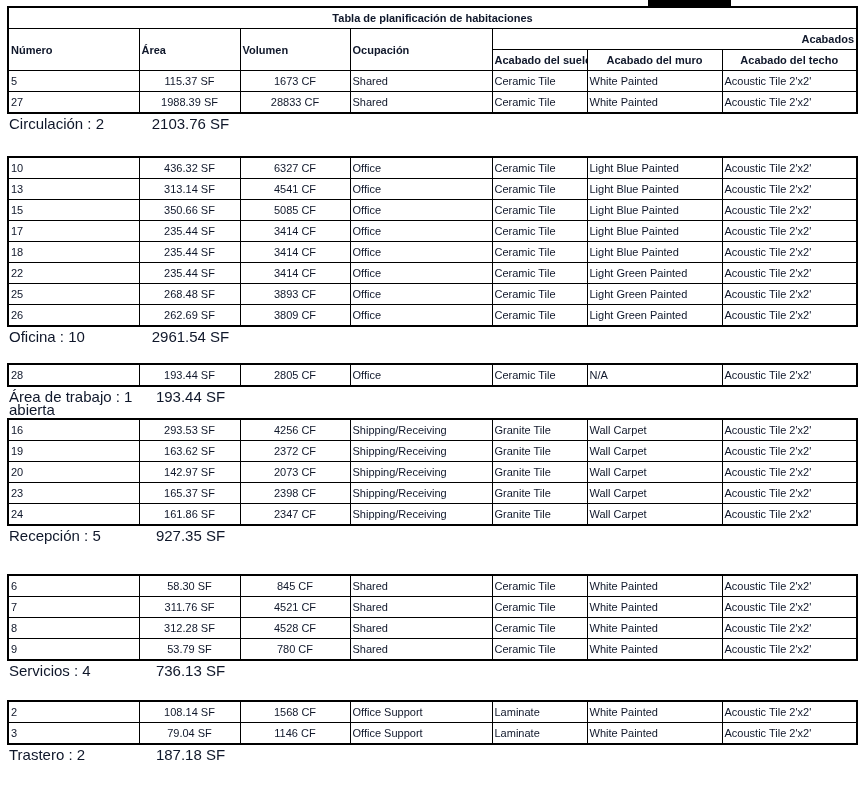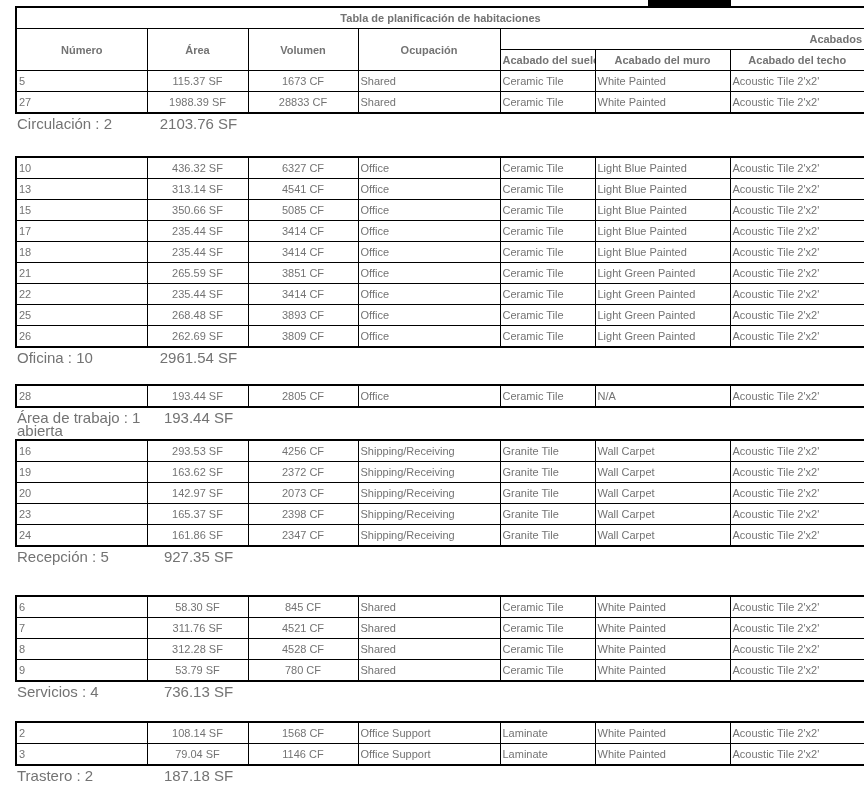--- a/index.html
+++ b/index.html
@@ -1,29 +1,29 @@
 <!DOCTYPE html>
 <html><head>
 <meta charset="utf-8">
 <style>
   html,body{margin:0;padding:0;background:#ffffff;}
   .page{position:relative;width:864px;height:792px;background:#fff;
-        font-family:"Liberation Sans","DejaVu Sans",sans-serif;color:#737373;
-        padding-left:15px;box-sizing:border-box;overflow:hidden;}
+        font-family:"Liberation Sans","DejaVu Sans",sans-serif;color:#0f172a;
+        padding-left:7px;box-sizing:border-box;overflow:hidden;}
   .black-bar{position:absolute;left:648px;top:0;width:83px;height:7px;background:#000;}
 
   table.sched{border-collapse:collapse;table-layout:fixed;width:849px;
               border:2px solid #000;}
   table.sched td{border:1px solid #000;overflow:hidden;white-space:nowrap;
                  font-size:11px;line-height:20px;height:20px;padding:0 2px;
                  box-sizing:border-box;}
   .header-table{margin-top:6px;}
   .title-row td{border-bottom:2px solid #000;text-align:center;font-weight:bold;
                 font-size:12.5px;height:17px;line-height:17px;}
-  td.main-head{font-weight:bold;font-size:12px;text-align:center;vertical-align:middle;
+  td.main-head{font-weight:bold;font-size:12px;text-align:left;vertical-align:middle;
                border-bottom:2px solid #000;}
   td.acabados-head{font-weight:bold;font-size:12px;text-align:right;height:16px;line-height:16px;}
   td.sub-head{font-weight:bold;font-size:9.5px;text-align:center;height:23px;line-height:23px;
               border-bottom:2px solid #000;}
   .c-num,.c-ocu,.c-suelo,.c-muro,.c-techo{text-align:left;}
   .c-area,.c-vol{text-align:center;}
 
   .group-table.m1{margin-top:25px;}
   .group-table.m2{margin-top:19px;}
   .group-table.m3{margin-top:2px;}
@@ -149,29 +149,20 @@
           <tr>
             <td class="c-num">18</td>
             <td class="c-area">235.44 SF</td>
             <td class="c-vol">3414 CF</td>
             <td class="c-ocu">Office</td>
             <td class="c-suelo">Ceramic Tile</td>
             <td class="c-muro">Light Blue Painted</td>
             <td class="c-techo">Acoustic Tile 2'x2'</td>
           </tr>
           <tr>
-            <td class="c-num">21</td>
-            <td class="c-area">265.59 SF</td>
-            <td class="c-vol">3851 CF</td>
-            <td class="c-ocu">Office</td>
-            <td class="c-suelo">Ceramic Tile</td>
-            <td class="c-muro">Light Green Painted</td>
-            <td class="c-techo">Acoustic Tile 2'x2'</td>
-          </tr>
-          <tr>
             <td class="c-num">22</td>
             <td class="c-area">235.44 SF</td>
             <td class="c-vol">3414 CF</td>
             <td class="c-ocu">Office</td>
             <td class="c-suelo">Ceramic Tile</td>
             <td class="c-muro">Light Green Painted</td>
             <td class="c-techo">Acoustic Tile 2'x2'</td>
           </tr>
           <tr>
             <td class="c-num">25</td>

